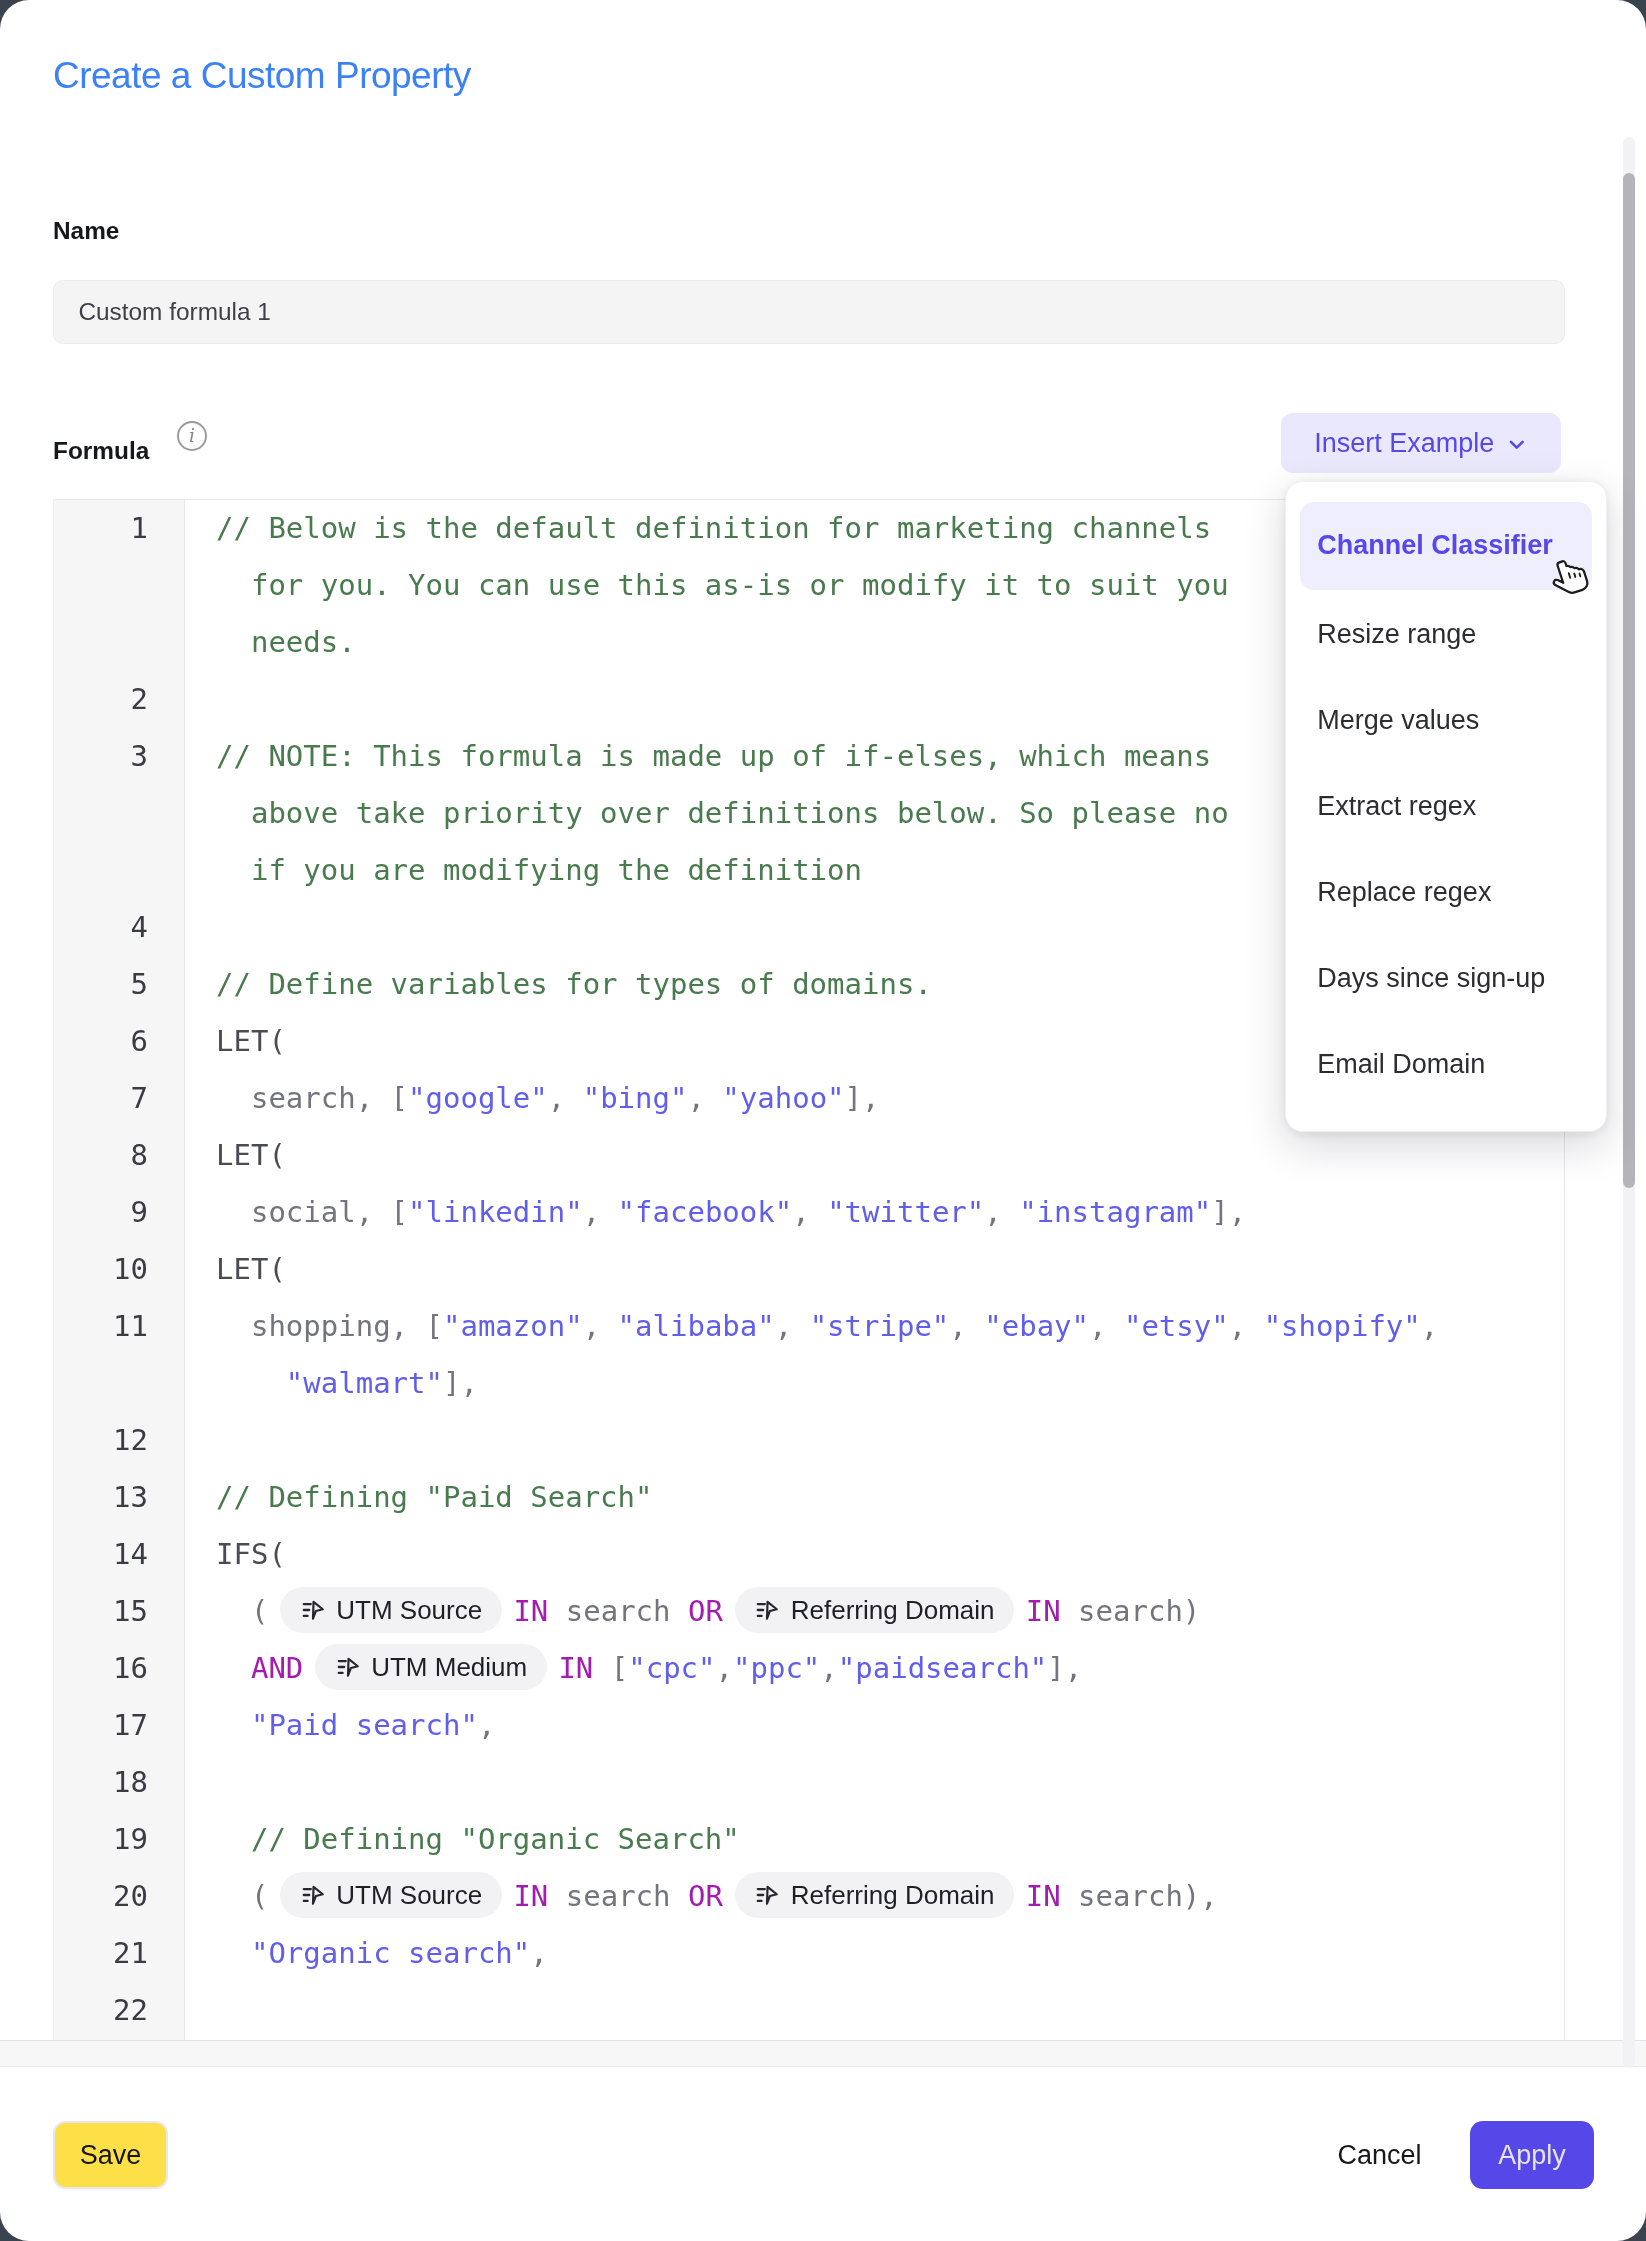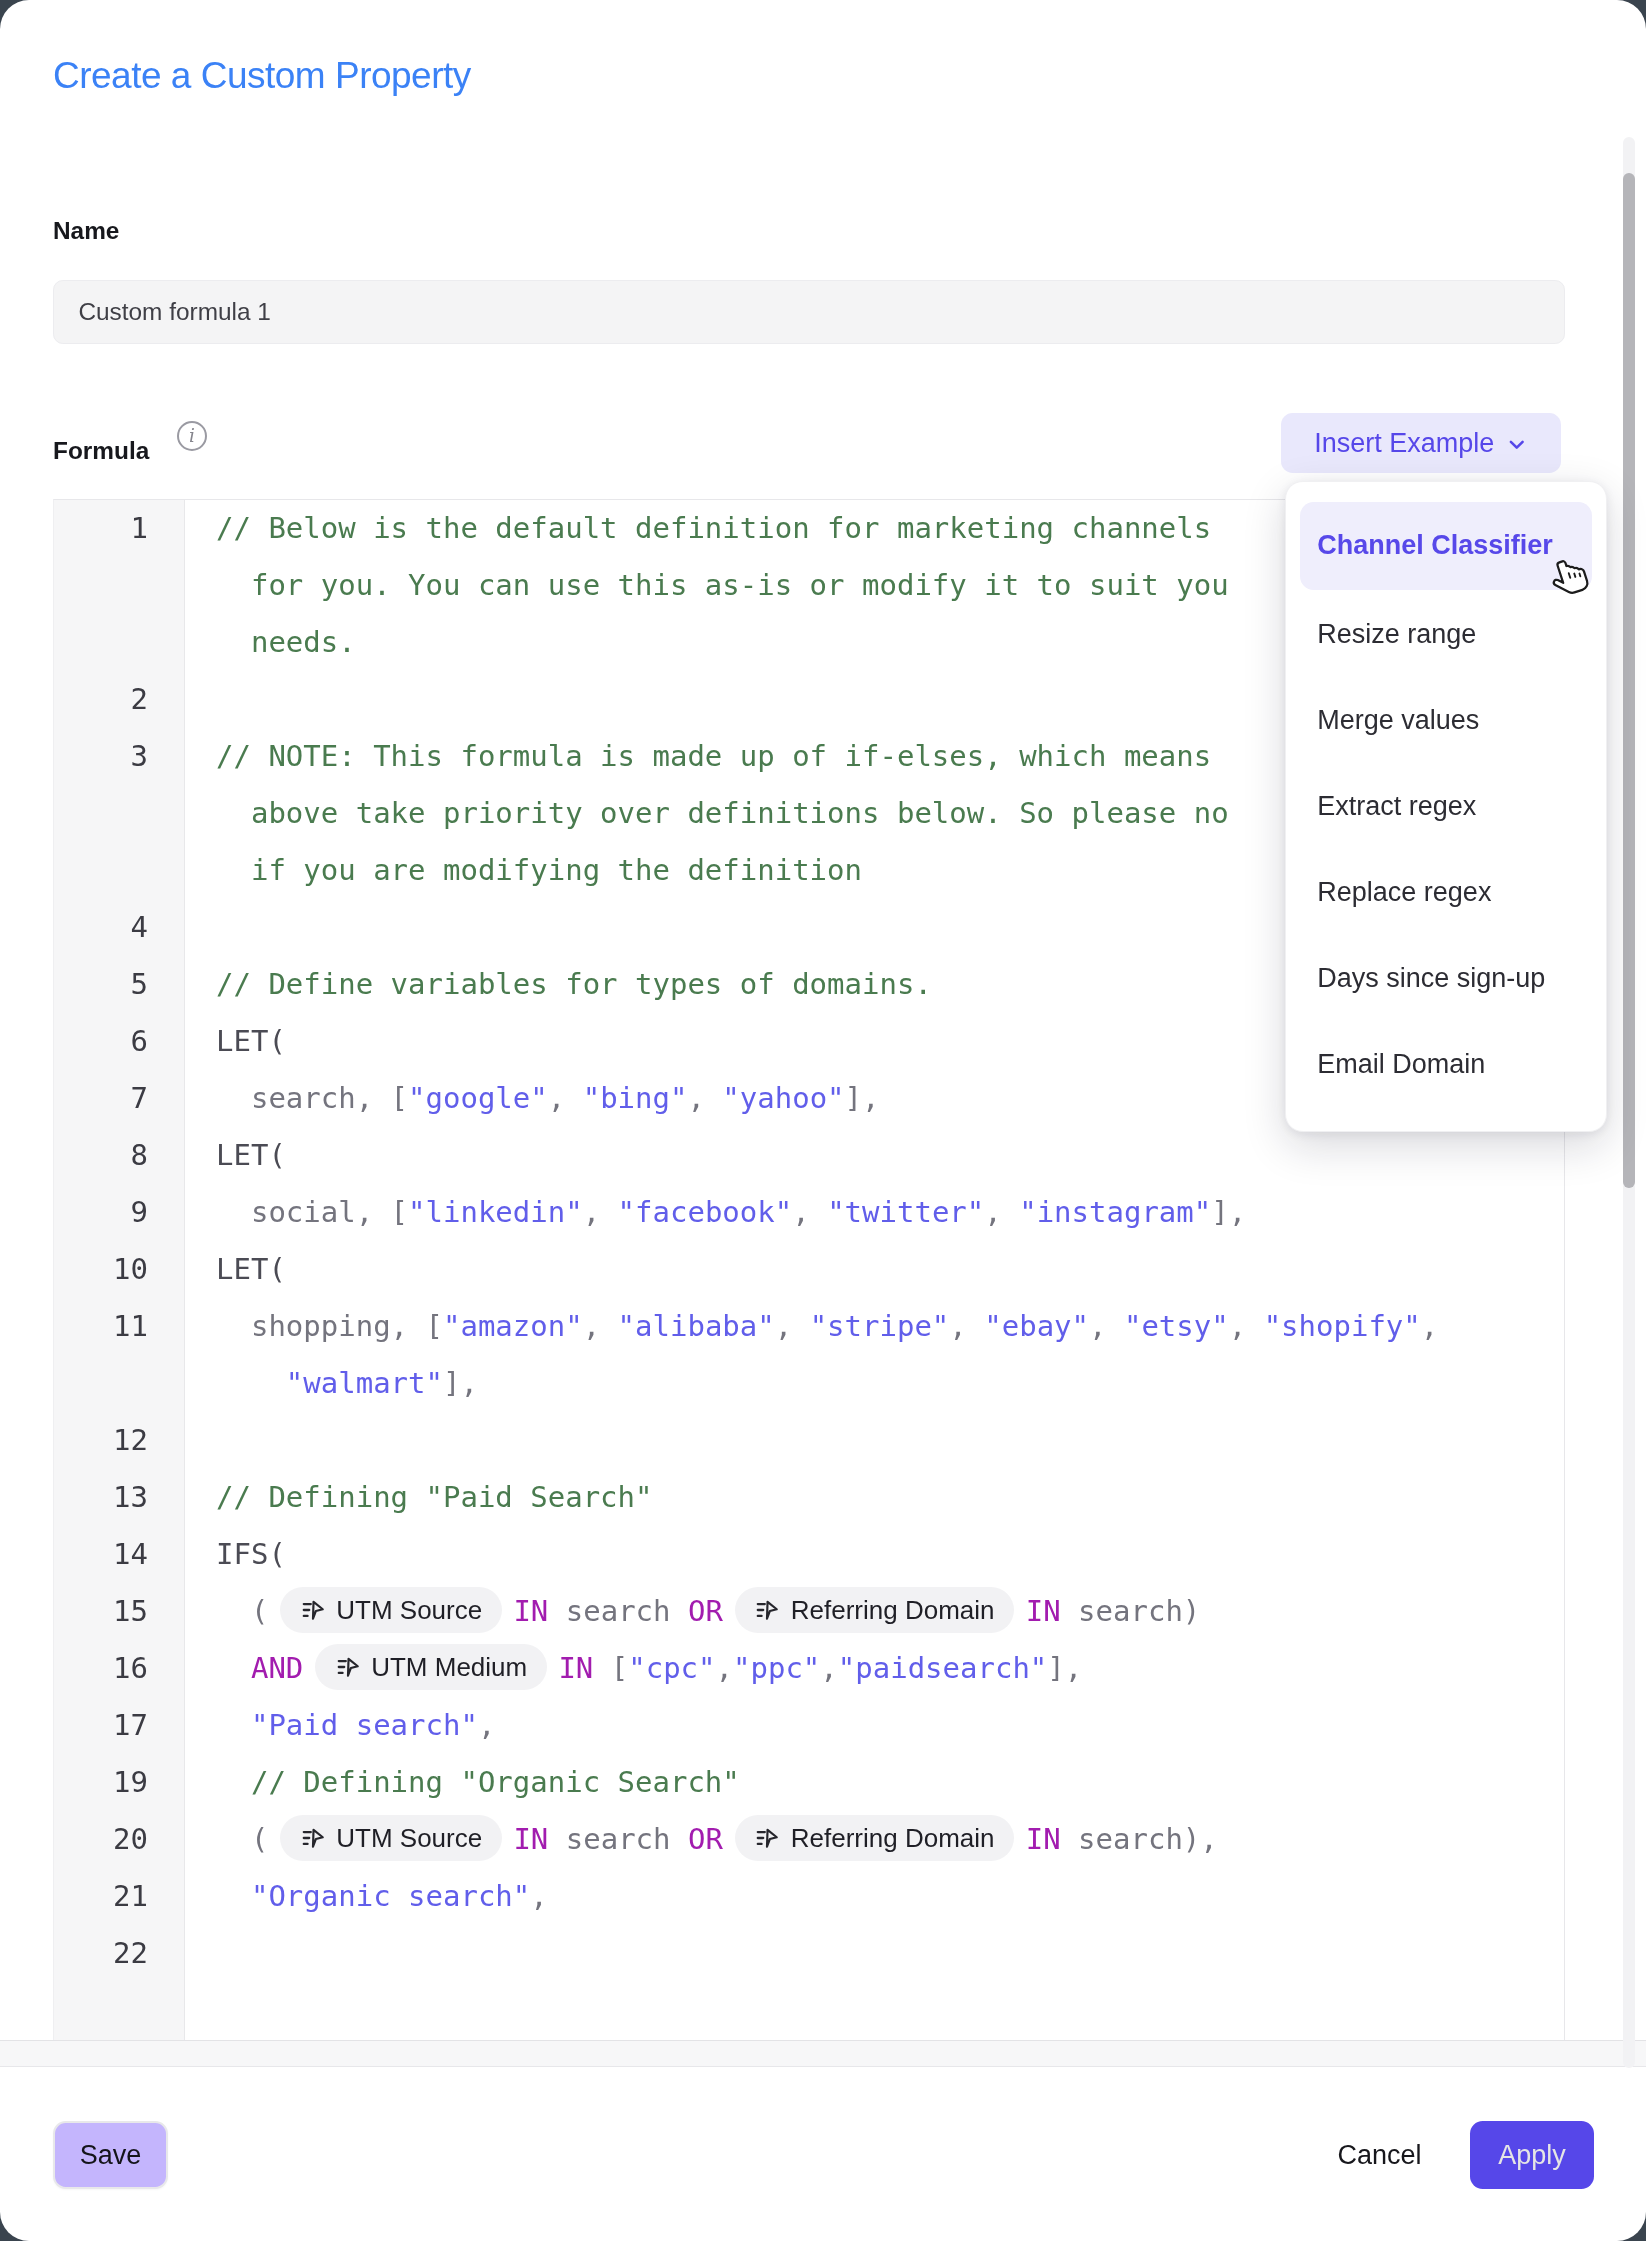--- a/index.html
+++ b/index.html
@@ -128,21 +128,21 @@
     position:absolute; left:0; right:0; top:2040px; height:27px;
     background:#F7F7F8; border-top:1px solid #E3E3E6; border-bottom:1px solid var(--line);
   }
   .btn{
     position:absolute; height:68px; border-radius:12.7px;
     font-family:"Liberation Sans", sans-serif; font-size:27px;
     display:flex; align-items:center; justify-content:center; cursor:pointer;
   }
   #save-btn{
     left:53px; top:2121px; width:115px;
-    background:#c4b5fd; border:2px solid #E8E8EA; color:#15151A;
+    background:#fde047; border:2px solid #E8E8EA; color:#15151A;
     box-shadow:0 1px 2px rgba(0,0,0,.04); font-weight:500;
   }
   #cancel-btn{
     left:1311px; top:2121px; width:137px;
     background:transparent; border:none; color:#17171C; font-weight:500;
   }
   #apply-btn{
     left:1470px; top:2121px; width:124px;
     background:var(--accent); border:none; color:#e5e5e5; font-weight:500;
   }
@@ -268,20 +268,24 @@
               <svg class="ic" viewBox="0 0 24 24" fill="none">
                 <path d="M3.5 6.5h6.5M3.5 12h5M3.5 17.5h3.5" stroke="#26262C" stroke-width="2.1" stroke-linecap="round"></path>
                 <path d="M12.5 4.5L21 11.3l-6.3 1.6L12 20z" stroke="#26262C" stroke-width="2" stroke-linejoin="round" fill="none"></path>
               </svg>
               <span>UTM Medium</span>
             </span><span class="kw">IN</span><span class="pl"> [</span><span class="st">"cpc"</span><span class="pl">,</span><span class="st">"ppc"</span><span class="pl">,</span><span class="st">"paidsearch"</span><span class="pl">],</span></span>
         </div>
         <div class="row">
           <span class="ln">17</span>
           <span class="code"><span class="pl">  </span><span class="st">"Paid search"</span><span class="pl">,</span></span>
+        </div>
+        <div class="row">
+          <span class="ln">18</span>
+          <span class="code"></span>
         </div>
         <div class="row">
           <span class="ln">19</span>
           <span class="code"><span class="cm">  // Defining "Organic Search"</span></span>
         </div>
         <div class="row">
           <span class="ln">20</span>
           <span class="code"><span class="pl">  (</span><span class="chip">
               <svg class="ic" viewBox="0 0 24 24" fill="none">
                 <path d="M3.5 6.5h6.5M3.5 12h5M3.5 17.5h3.5" stroke="#26262C" stroke-width="2.1" stroke-linecap="round"></path>

